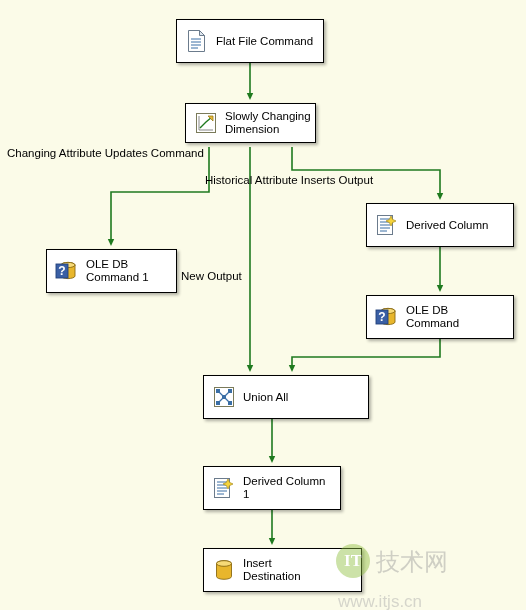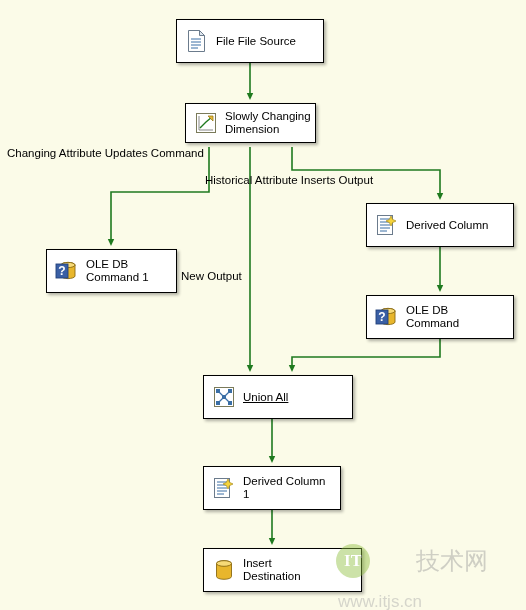--- a/index.html
+++ b/index.html
@@ -61,23 +61,22 @@
     position: absolute;
     right: 10px;
     bottom: 6px;
     width: 180px;
     height: 60px;
     opacity: 0.45;
     pointer-events: none;
   }
   .wm-top {
     display: flex;
-    align-items: center;
+    align-items: flex-end;
     justify-content: flex-start;
-    gap: 40px;
   }
   .wm-badge {
     width: 34px; height: 34px;
     border-radius: 50%;
     background: #8fbf3f;
     color: #fff;
     font-weight: bold;
     font-size: 17px;
     display: flex;
     align-items: center;
@@ -135,21 +134,21 @@
         <path d="M4.5 2.5 h11 l5 5 v16 h-16 z" fill="#ffffff" stroke="#6b7b8c" stroke-width="1"></path>
         <path d="M15.5 2.5 v5 h5 z" fill="#dfe7ef" stroke="#6b7b8c" stroke-width="1"></path>
         <g stroke="#3a6ea5" stroke-width="1">
           <line x1="7" y1="11" x2="17" y2="11"></line>
           <line x1="7" y1="14" x2="17" y2="14"></line>
           <line x1="7" y1="17" x2="17" y2="17"></line>
           <line x1="7" y1="20" x2="14" y2="20"></line>
         </g>
       </svg>
     </span>
-    <span class="label">File File Source</span>
+    <span class="label">Flat File Command</span>
   </div>
 
   <div class="node" style="left:185px; top:103px; width:131px; height:40px;">
     <span class="icon">
       <svg width="26" height="26" viewBox="0 0 26 26">
         <rect x="3.5" y="3.5" width="19" height="19" fill="#ffffff" stroke="#7a7a5a" stroke-width="1"></rect>
         <line x1="6" y1="20" x2="6" y2="6" stroke="#888" stroke-width="1"></line>
         <line x1="6" y1="20" x2="20" y2="20" stroke="#888" stroke-width="1"></line>
         <path d="M7 18 L13 12 L19 7" stroke="#1f7a1f" stroke-width="1.4" fill="none"></path>
         <path d="M15 6 l5 0 l0 5 z" fill="#e8b93a" stroke="#9a7b1a" stroke-width="0.8"></path>
@@ -201,21 +200,21 @@
           <ellipse cx="14" cy="7" rx="7" ry="2.6" fill="#f7da77" stroke="#8a6a12" stroke-width="0.9"></ellipse>
         </g>
         <rect x="2" y="6" width="12" height="14" fill="#3a5fa5" stroke="#23407a" stroke-width="0.9"></rect>
         <text x="8" y="17" font-size="12" font-family="Liberation Sans, sans-serif" font-weight="bold" fill="#ffffff" text-anchor="middle">?</text>
       </svg>
     </span>
     <span class="label">OLE DB
 Command</span>
   </div>
 
-  <div class="node" style="left:203px; top:375px; width:150px; height:44px;text-decoration:underline;">
+  <div class="node" style="left:203px; top:375px; width:166px; height:44px;">
     <span class="icon">
       <svg width="26" height="26" viewBox="0 0 26 26">
         <rect x="3.5" y="3.5" width="19" height="19" fill="#ffffff" stroke="#7a7a5a" stroke-width="1"></rect>
         <g stroke="#3a6ea5" stroke-width="1.2" fill="none">
           <path d="M7 7 L19 19"></path>
           <path d="M19 7 L7 19"></path>
         </g>
         <g fill="#3a6ea5">
           <rect x="5" y="5" width="4" height="4"></rect>
           <rect x="17" y="5" width="4" height="4"></rect>

